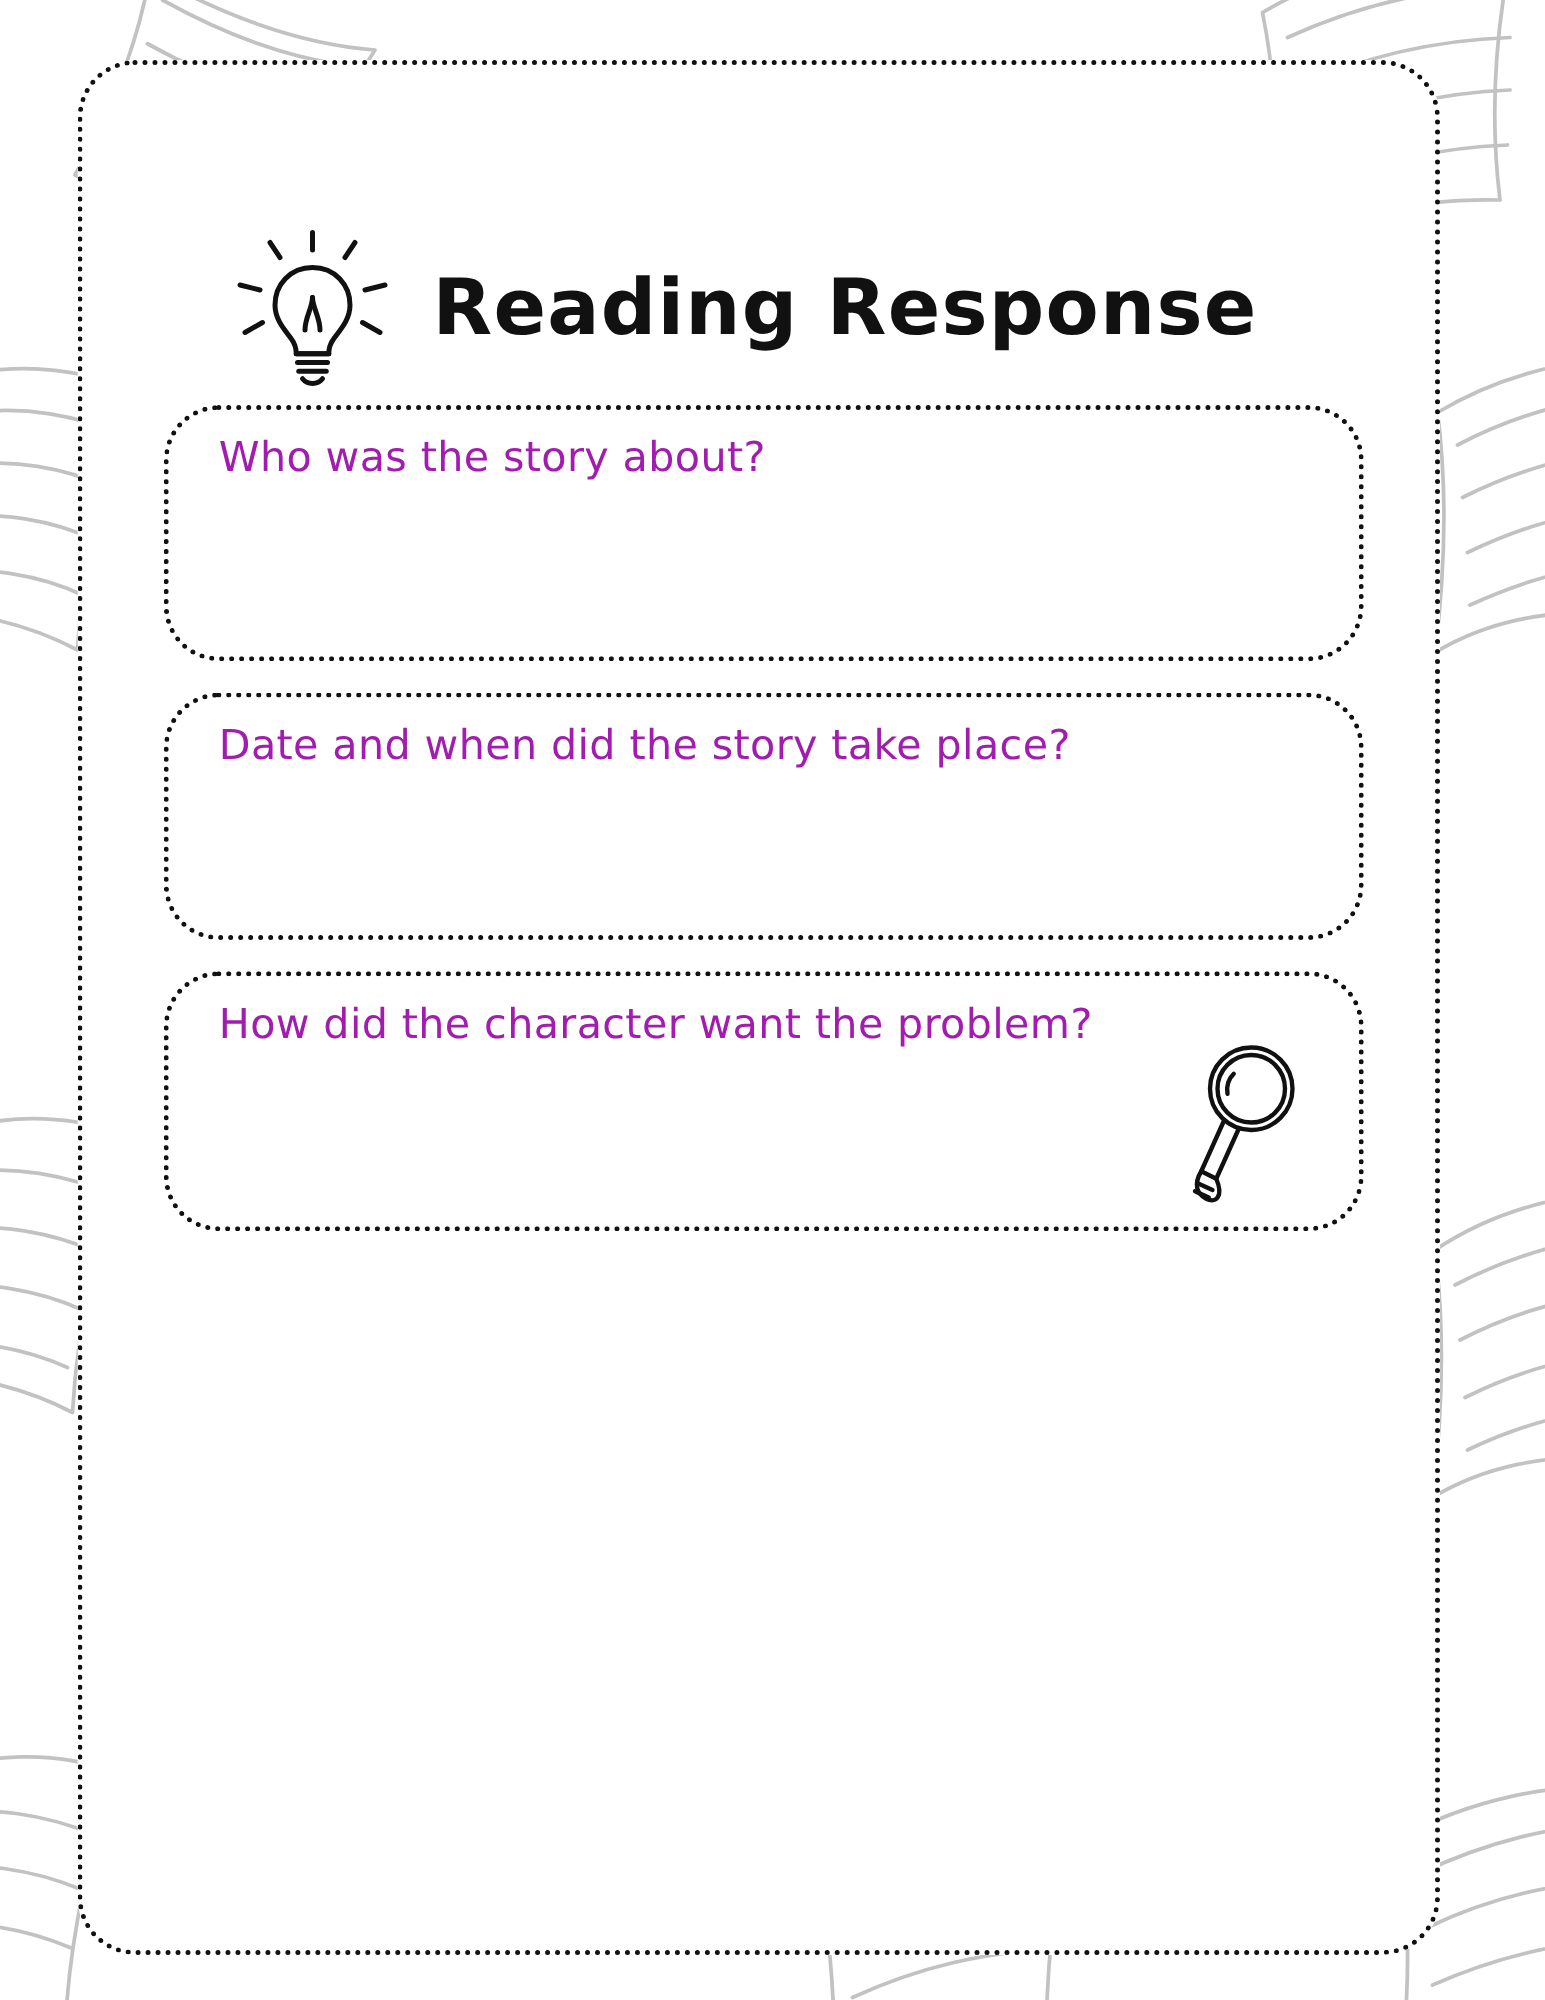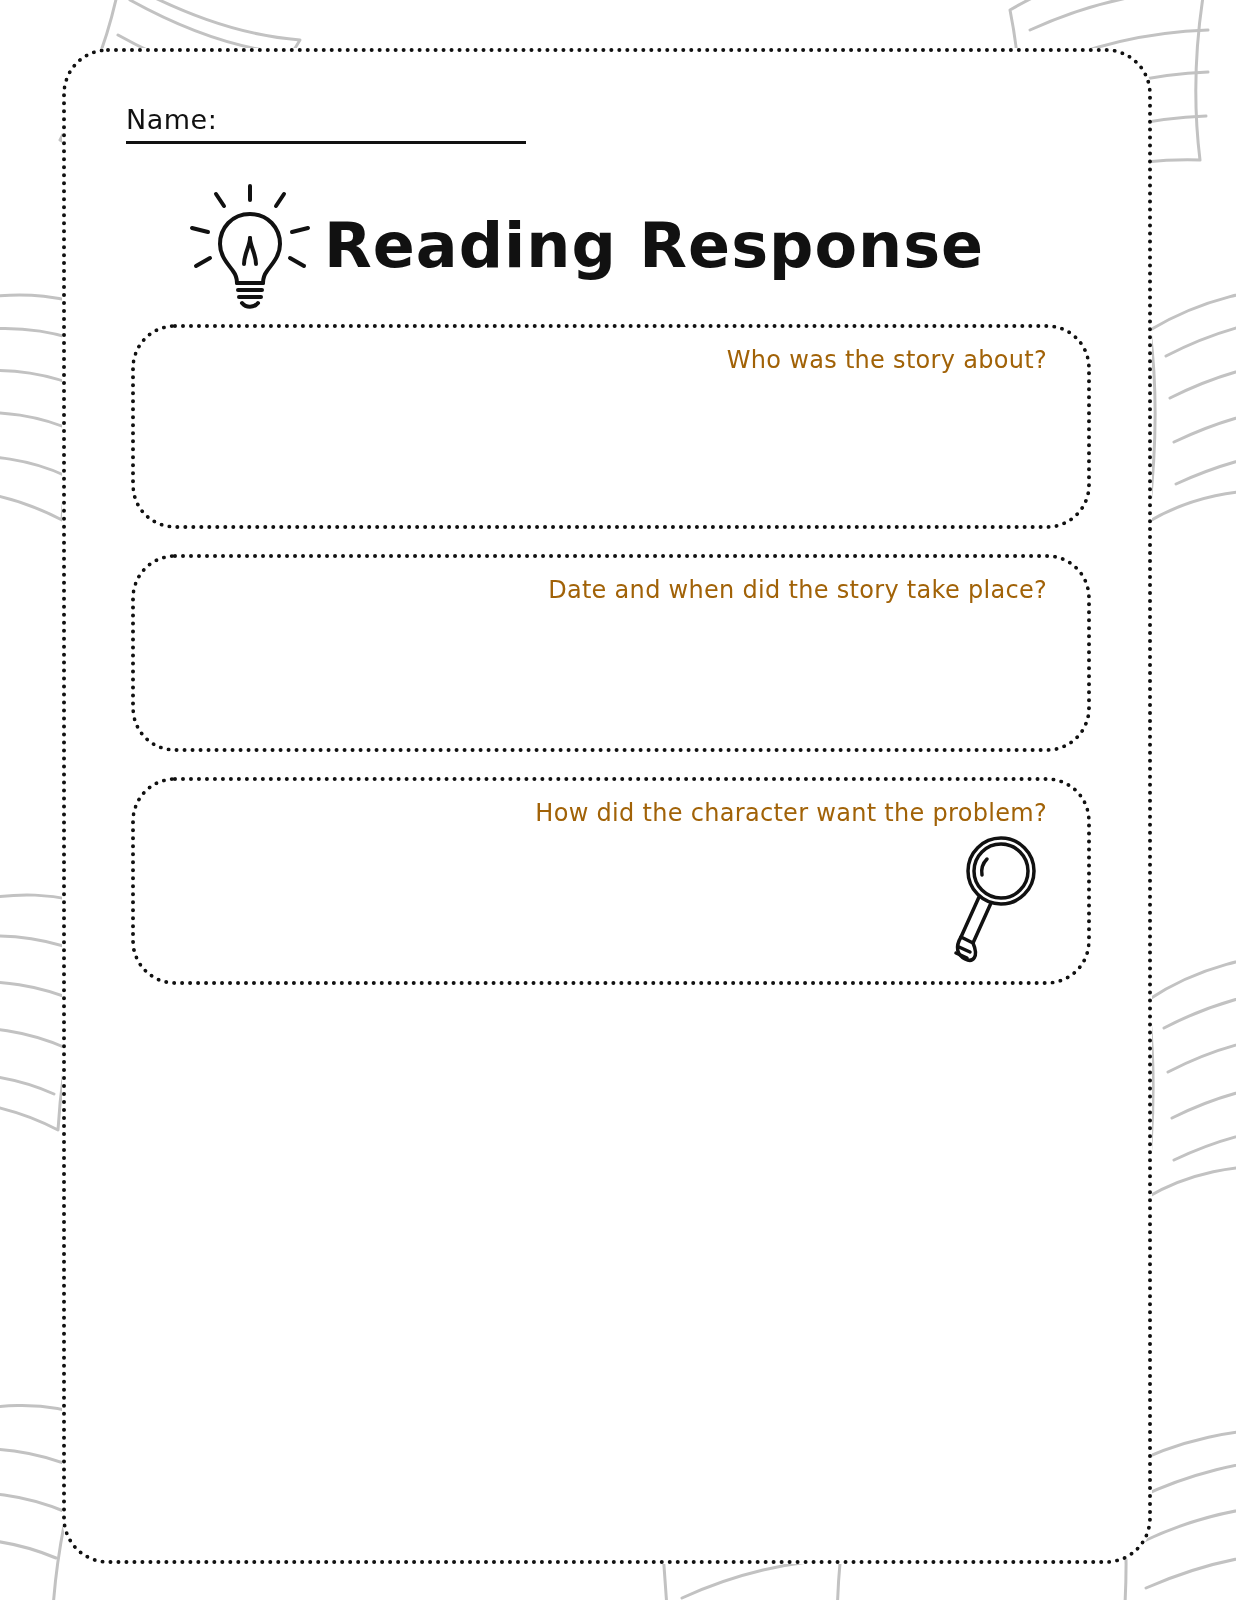--- a/index.html
+++ b/index.html
@@ -58,21 +58,21 @@
     color: #111111;
   }
 
   
   .title-row {
     position: absolute;
     left: 118px;
     top: 128px;
     display: flex;
     align-items: center;
-    gap: 10px;
+    gap: 32px;
   }
   .bulb-icon { width: 130px; height: 130px; display:block; }
   .title-text {
     font-family: "DejaVu Sans", sans-serif;
     font-weight: bold;
     font-size: 62px;
     letter-spacing: 1px;
     color: #111111;
     white-space: nowrap;
   }
@@ -86,25 +86,25 @@
   }
   .qbox {
     position: relative;
     border: 4px dotted #111111;
     border-radius: 44px;
     box-sizing: border-box;
     margin-bottom: 25px;
     background: #ffffff;
   }
   .qbox .qtext {
-    text-align: right;
-    font-size: 24px;
+    text-align: left;
+    font-size: 33px;
     letter-spacing: 0.3px;
     padding: 18px 40px 0 40px;
-    color: #a16207;
+    color: #a21caf;
   }
   .q-h1 { height: 205px; }
   .q-h2 { height: 203px; }
   .q-h3 { height: 198px; }
   .q-h4 { height: 205px; }
   .q-h5 { height: 208px; }
 
   .magnifier {
     position: absolute;
     right: 28px;
@@ -170,23 +170,20 @@
       <path d="M1138 1498 C 1188 1474, 1244 1460, 1296 1458"></path>
       <path d="M1142 1542 C 1192 1518, 1246 1506, 1296 1504"></path>
       <path d="M1146 1588 C 1196 1566, 1248 1554, 1294 1552"></path>
     </g>
   </svg>
 </div>
 
 <div class="worksheet">
 
   <div class="meta-row">
-    <div class="meta-field">
-      <span class="meta-label">Name:</span>
-    </div>
   </div>
 
   <div class="title-row">
     <span class="bulb-icon-wrap">
       <svg class="bulb-icon" viewBox="0 0 130 130" xmlns="http://www.w3.org/2000/svg">
         <g fill="none" stroke="#111111" stroke-width="4" stroke-linecap="round" stroke-linejoin="round">
           <path d="M66 34 C 48 34, 36 48, 36 64 C 36 76, 44 84, 49 91 C 52 95, 53 99, 53 103 L 79 103 C 79 99, 80 95, 83 91 C 88 84, 96 76, 96 64 C 96 48, 84 34, 66 34 Z"></path>
           <path d="M53 103 L 79 103"></path>
           <path d="M54 110 L 78 110"></path>
           <path d="M55 117 L 77 117"></path>

